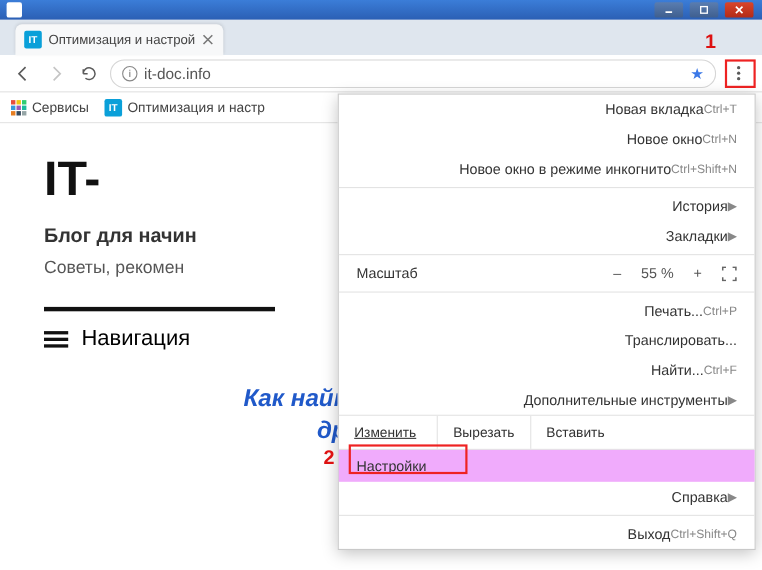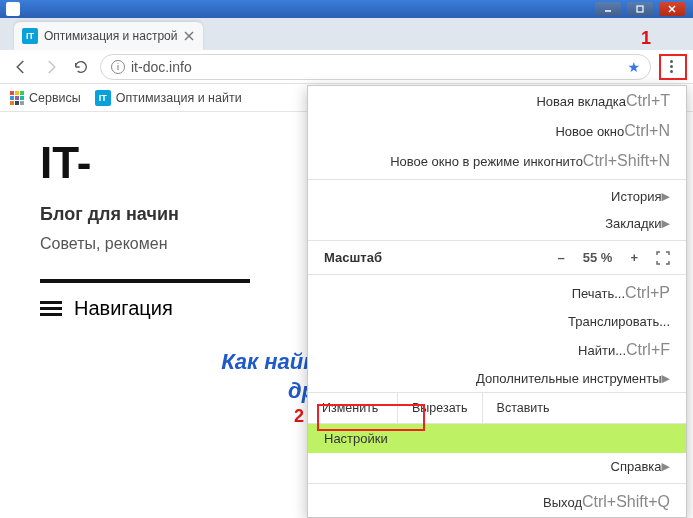--- a/index.html
+++ b/index.html
@@ -46,29 +46,29 @@
   .divider { width: 210px; height:4px; background:#111; margin-top: 26px;}
   .nav-bar { display:flex; align-items:center; gap:12px; font-size:20px; margin-top:14px;}
   .hamburger { display:flex; flex-direction:column; gap:3px;}
   .hamburger span{width:22px;height:3px;background:#111;}
   .article-title { color:#2059c9; font-size:22px; font-weight:800; font-style:italic; margin-top:28px; text-align:center; line-height:1.3; }
 
   
   .menu { position:absolute; top:85px; right:6px; width:380px; background:#fff; border:1px solid #c9c9c9; box-shadow:0 4px 14px rgba(0,0,0,.25); font-size:13px; color:#333; }
   .m-row { display:flex; align-items:center; justify-content:flex-end; padding:6px 16px; min-height:26px; }
   .m-sep { height:1px; background:#e3e3e3; margin:3px 0;}
-  .shortcut { color:#888; font-size:16px; }
+  .shortcut { color:#888; font-size:11px; }
   .chev { color:#888; font-size:11px;}
-  .zoom-row { display:flex; align-items:flex-end; padding:6px 16px; gap:14px;font-weight:bold; }
+  .zoom-row { display:flex; align-items:flex-end; padding:6px 16px; gap:14px; }
   .zoom-ctl { margin-left:auto; display:flex; align-items:center; gap:18px; color:#555;}
   .edit-row { display:flex; align-items:stretch; border-top:1px solid #e3e3e3; border-bottom:1px solid #e3e3e3;}
   .edit-row > div { flex:0 0 auto; padding:8px 14px; border-right:1px solid #e3e3e3; font-size:12.5px;}
-  .edit-row > div:first-child{flex:0 0 90px;}
+  .edit-row > div:first-child{flex:0 0 90px;text-decoration:underline;}
   .edit-row > div:last-child{border-right:none;}
-  .settings-row { padding:7px 16px; background:#bef264;}
+  .settings-row { padding:7px 16px; background:#f0abfc;}
   .hl-2 { position:absolute; width:108px; height:27px; border:2px solid #e22; pointer-events:none; left:9px; top:318px;}
   .hl-2-num { position:absolute; left:-14px; top:320px; color:#d11; font-size:18px; font-weight:600;}
   .fs-icon{display:flex;align-items:center;justify-content:center;}
 </style>
 </head>
 <body>
 
 <div class="title-bar">
   <div class="title-icon-left"></div>
   <div class="title-btn title-min">
@@ -140,21 +140,21 @@
         <i></i>
         <i></i>
         <i></i>
         <i></i>
         <i></i>
       </div>
     <span>Сервисы</span>
   </div>
   <div class="bm-item">
     <div class="favicon" style="width:16px;height:16px;background:#0aa0d9;color:#fff;font-size:9px;font-weight:bold;display:flex;align-items:center;justify-content:center;border-radius:2px">IT</div>
-    <span>Оптимизация и найти</span>
+    <span>Оптимизация и настр</span>
   </div>
 </div>
 
 <div class="page">
   <div class="site-title">IT-</div>
   <div class="site-sub">Блог для начин</div>
   <div class="site-tag">Советы, рекомен</div>
   <div class="divider"></div>
   <div class="nav-bar">
     <div class="hamburger">

